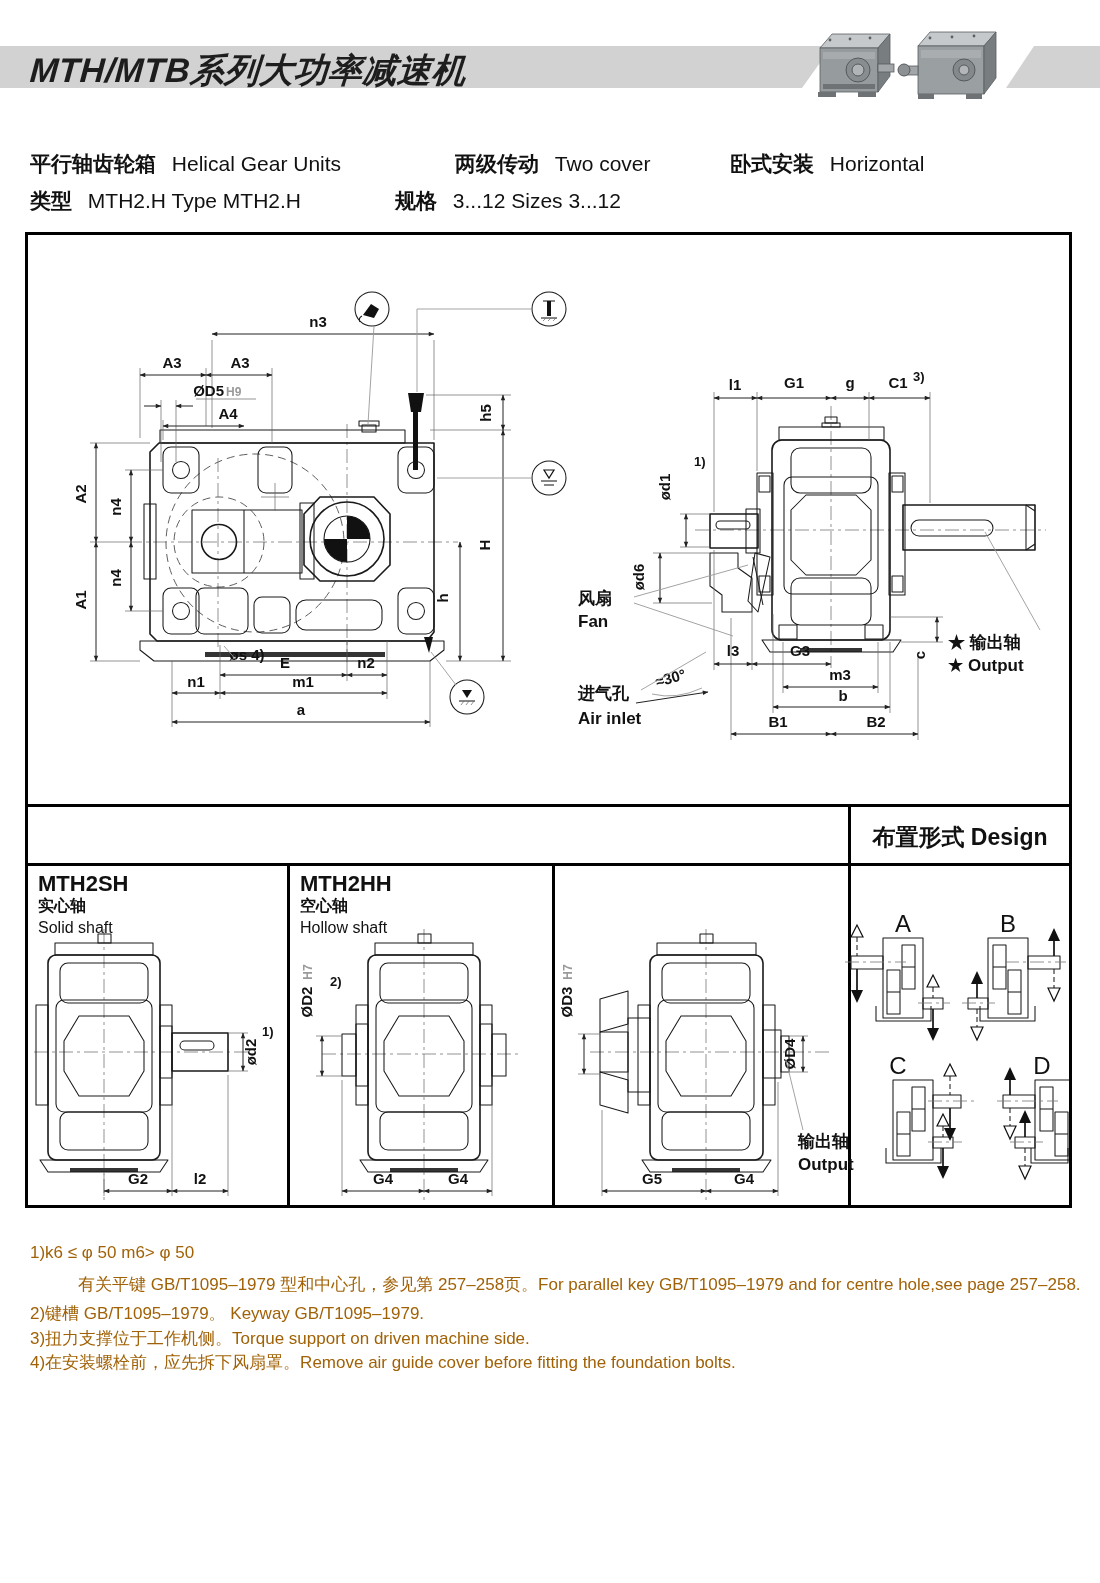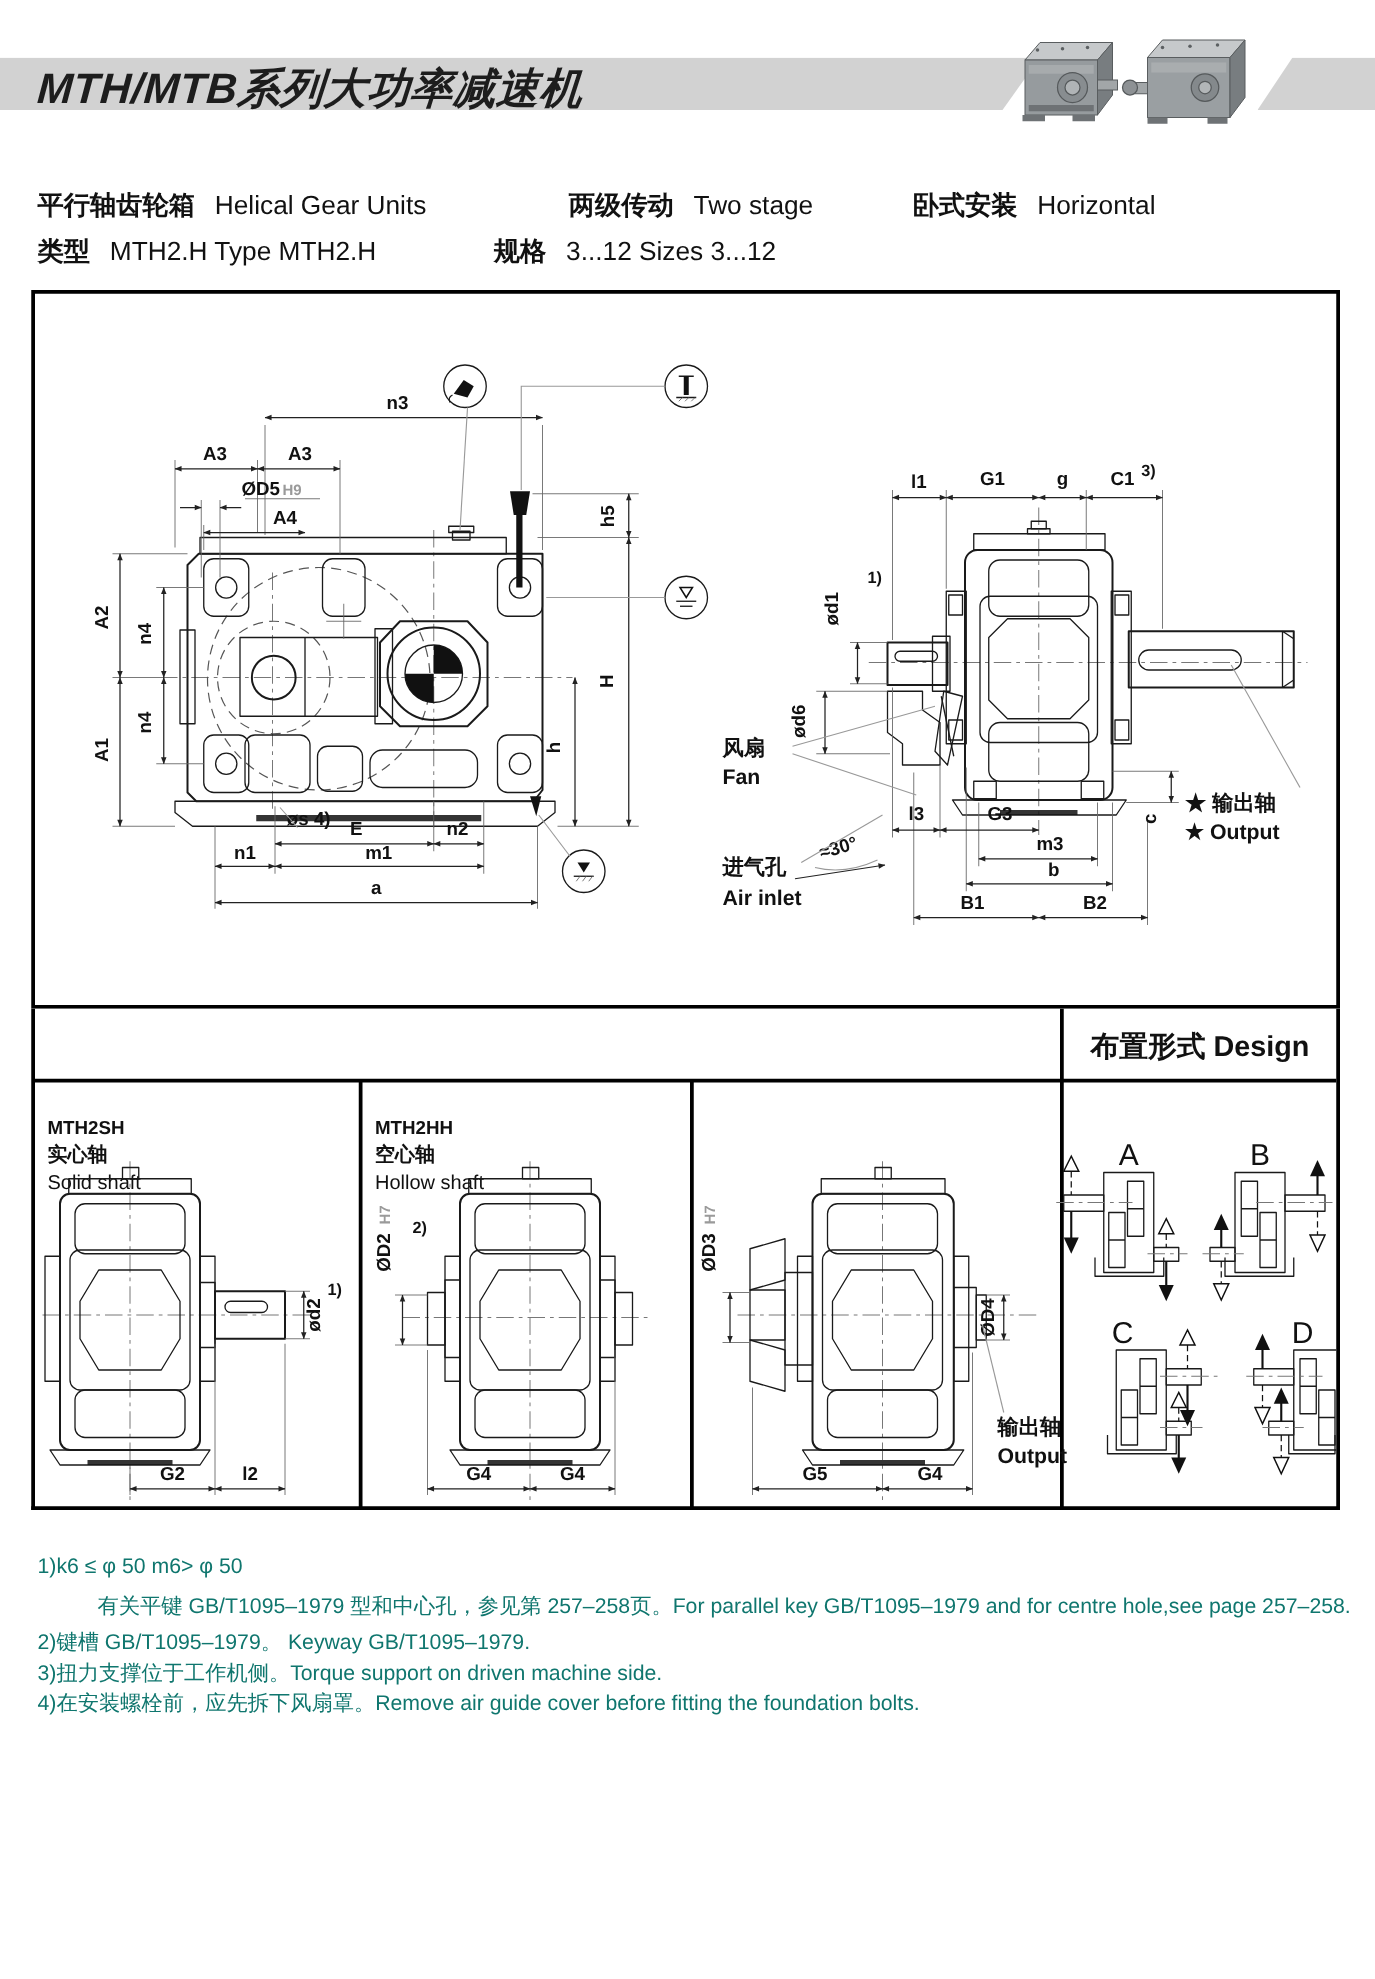--- a/index.html
+++ b/index.html
@@ -23,24 +23,24 @@
   
   .intro { font-size:21px; white-space:nowrap; }
   .intro .zh { font-weight:700; }
   .intro .en { font-weight:400; margin-left:10px; }
   
   .panel { border:3px solid #000; background:#fff; }
   .panel-title { font-size:23px; font-weight:700; letter-spacing:.5px; }
   .sec-head { font-size:23px; font-weight:700; text-align:center; white-space:nowrap; }
   .vline,.hline { background:#000; }
   .col-title { font-size:16px; line-height:22px; white-space:nowrap; }
-  .col-title .model { font-weight:700; font-size:15px;margin-top:19px; }
+  .col-title .model { font-weight:700; font-size:22px; }
   .col-title .zh { font-weight:700; }
   .col-title .en { font-weight:400; }
-  .footnote { font-size:17px; white-space:nowrap; color:#0f766e; }
+  .footnote { font-size:17px; white-space:nowrap; color:#a16207; }
   
   svg { display:block; }
   .obj  { fill:none; stroke:#1a1a1a; stroke-width:1.6; stroke-linejoin:round; }
   .obj2 { fill:none; stroke:#1a1a1a; stroke-width:1.05; stroke-linejoin:round; }
   .fillb{ fill:#111; stroke:none; }
   .diml { stroke:#222; stroke-width:1; fill:none; }
   .ext  { stroke:#666; stroke-width:.7; fill:none; }
   .cl   { stroke:#777; stroke-width:.8; stroke-dasharray:14 4 3 4; fill:none; }
   .dash { stroke:#555; stroke-width:.95; stroke-dasharray:8 5; fill:none; }
   .lead { stroke:#999; stroke-width:.9; fill:none; }
@@ -95,21 +95,21 @@
     </g>
   </svg>
 
   <div class="abs intro" style="left:30px;top:150px;">
     <span class="abs" style="left:0;">
       <span class="zh">平行轴齿轮箱</span>
       <span class="en">Helical Gear Units</span>
     </span>
     <span class="abs" style="left:425px;">
       <span class="zh">两级传动</span>
-      <span class="en">Two stage</span>
+      <span class="en">Two cover</span>
     </span>
     <span class="abs" style="left:700px;">
       <span class="zh">卧式安装</span>
       <span class="en">Horizontal</span>
     </span>
   </div>
   <div class="abs intro" style="left:30px;top:187px;">
     <span class="abs" style="left:0;">
       <span class="zh">类型</span>
       <span class="en">MTH2.H Type MTH2.H</span>

